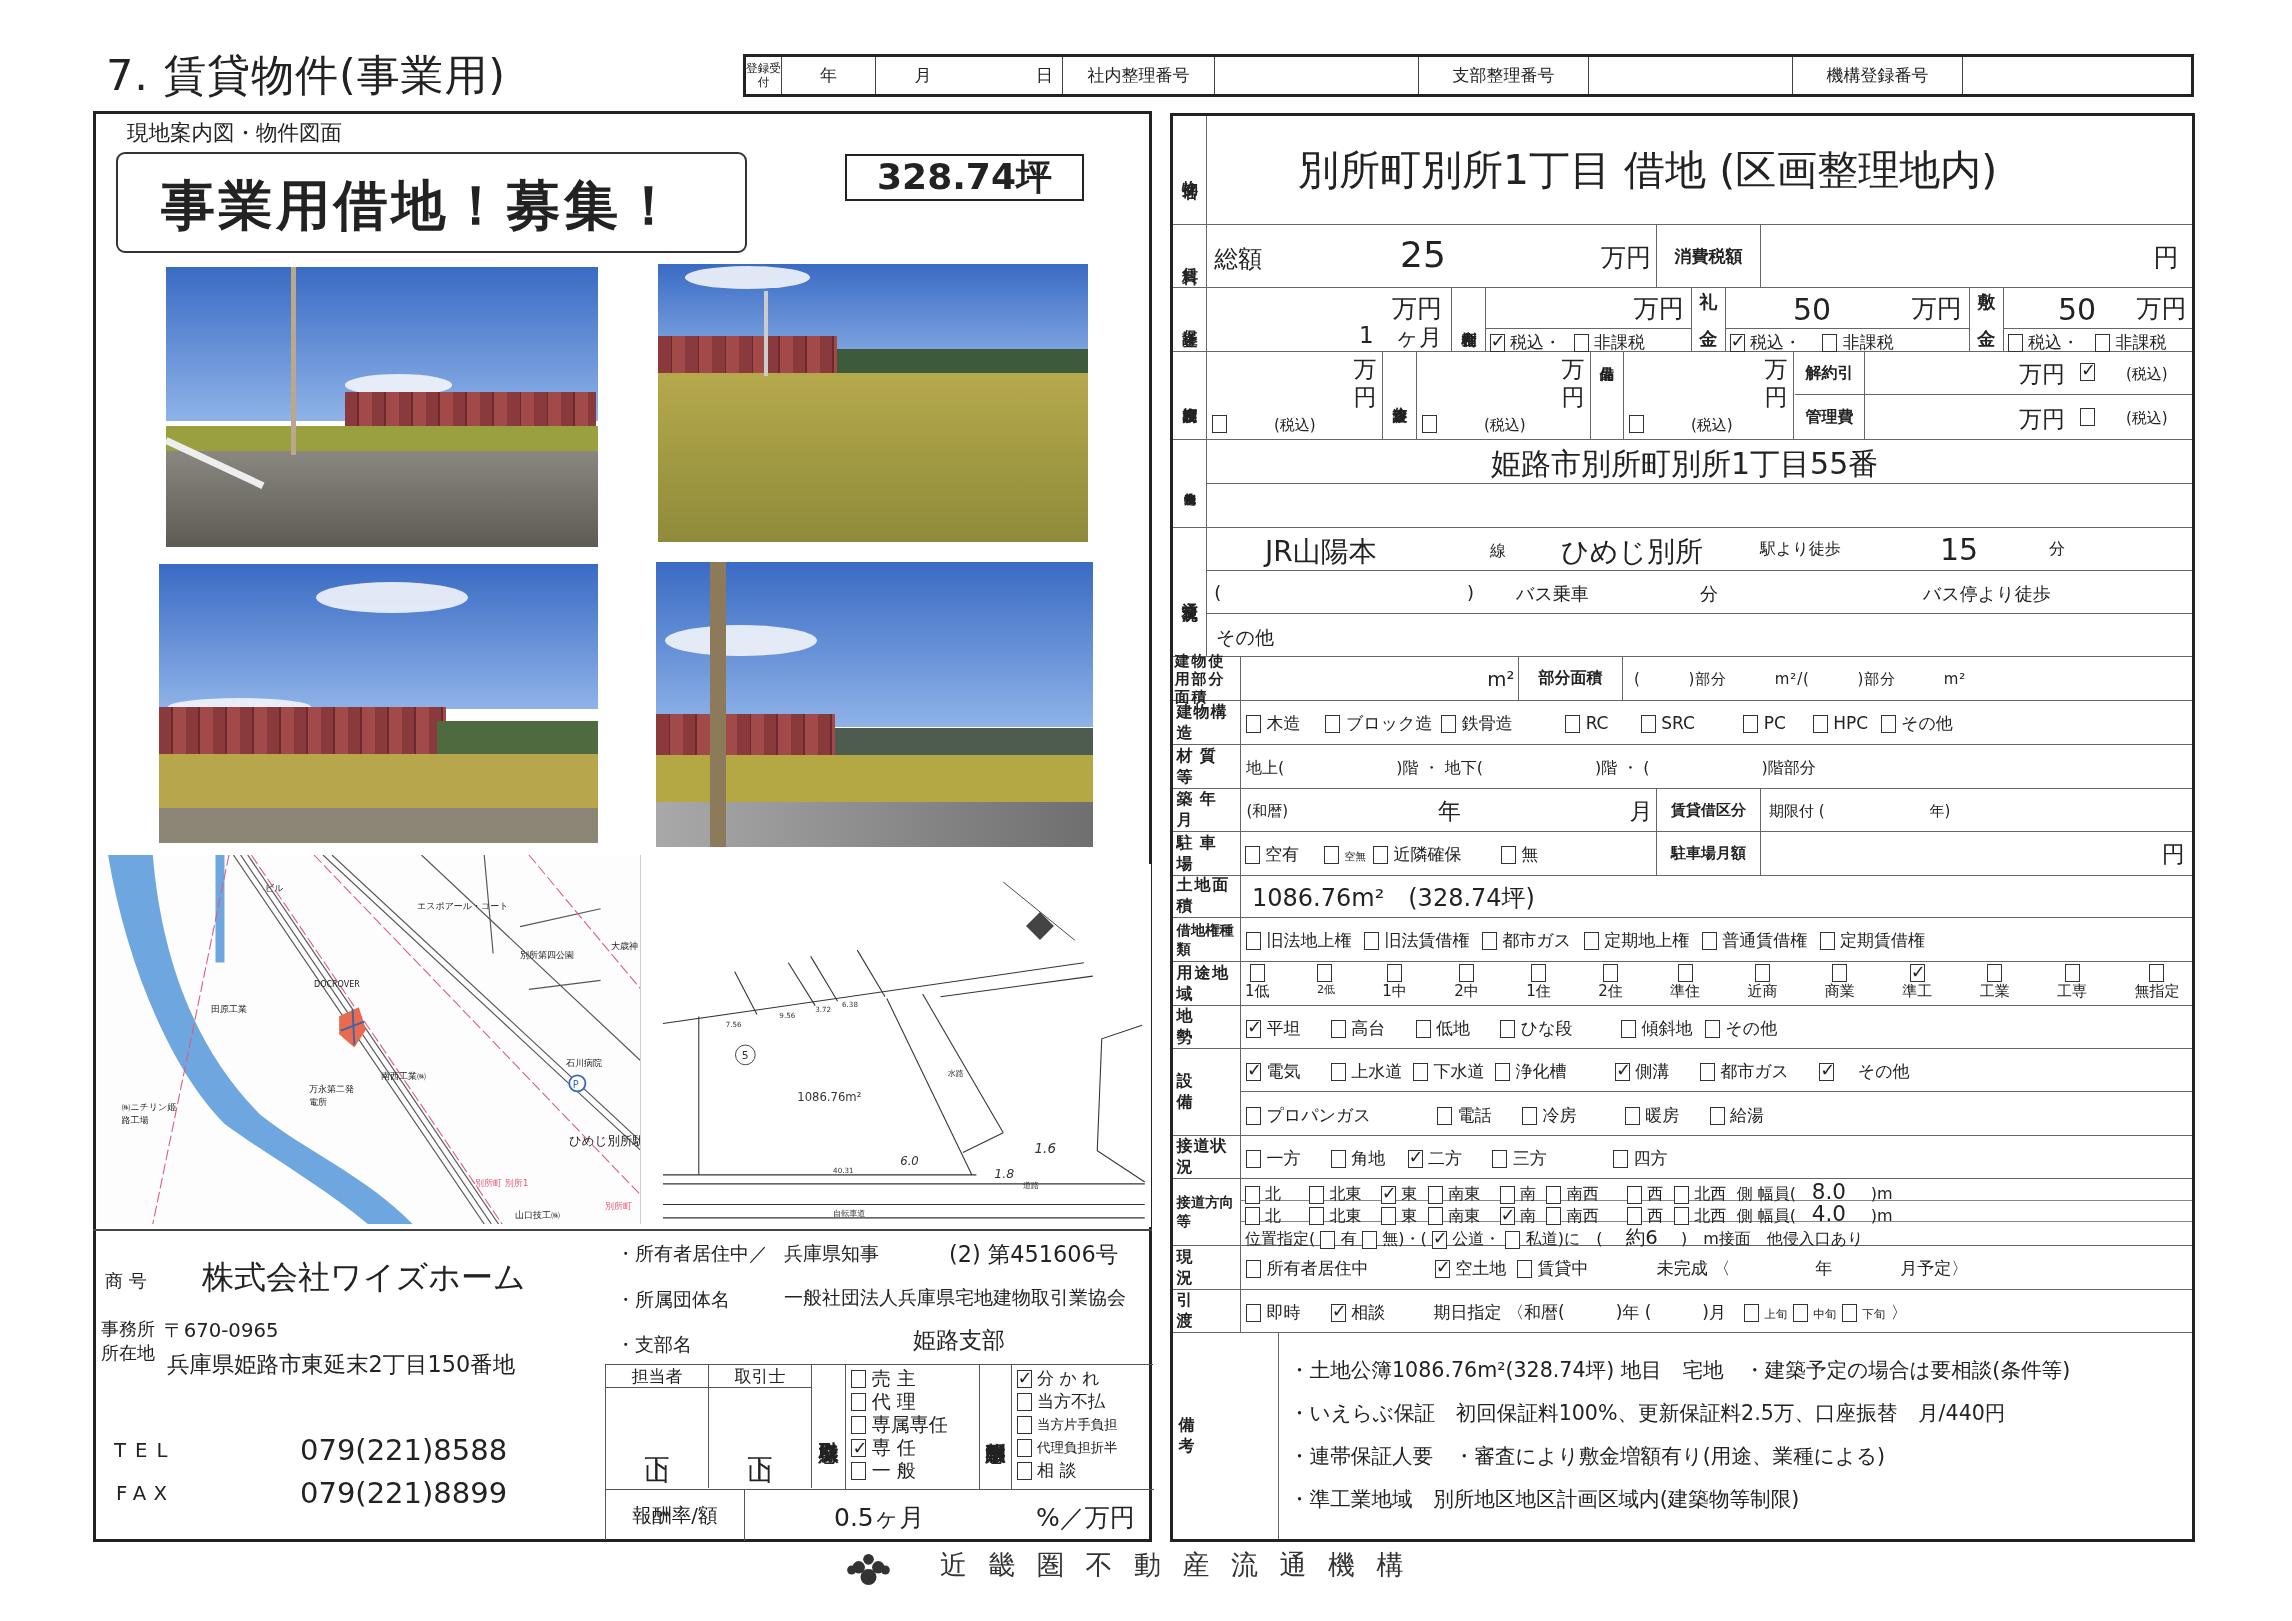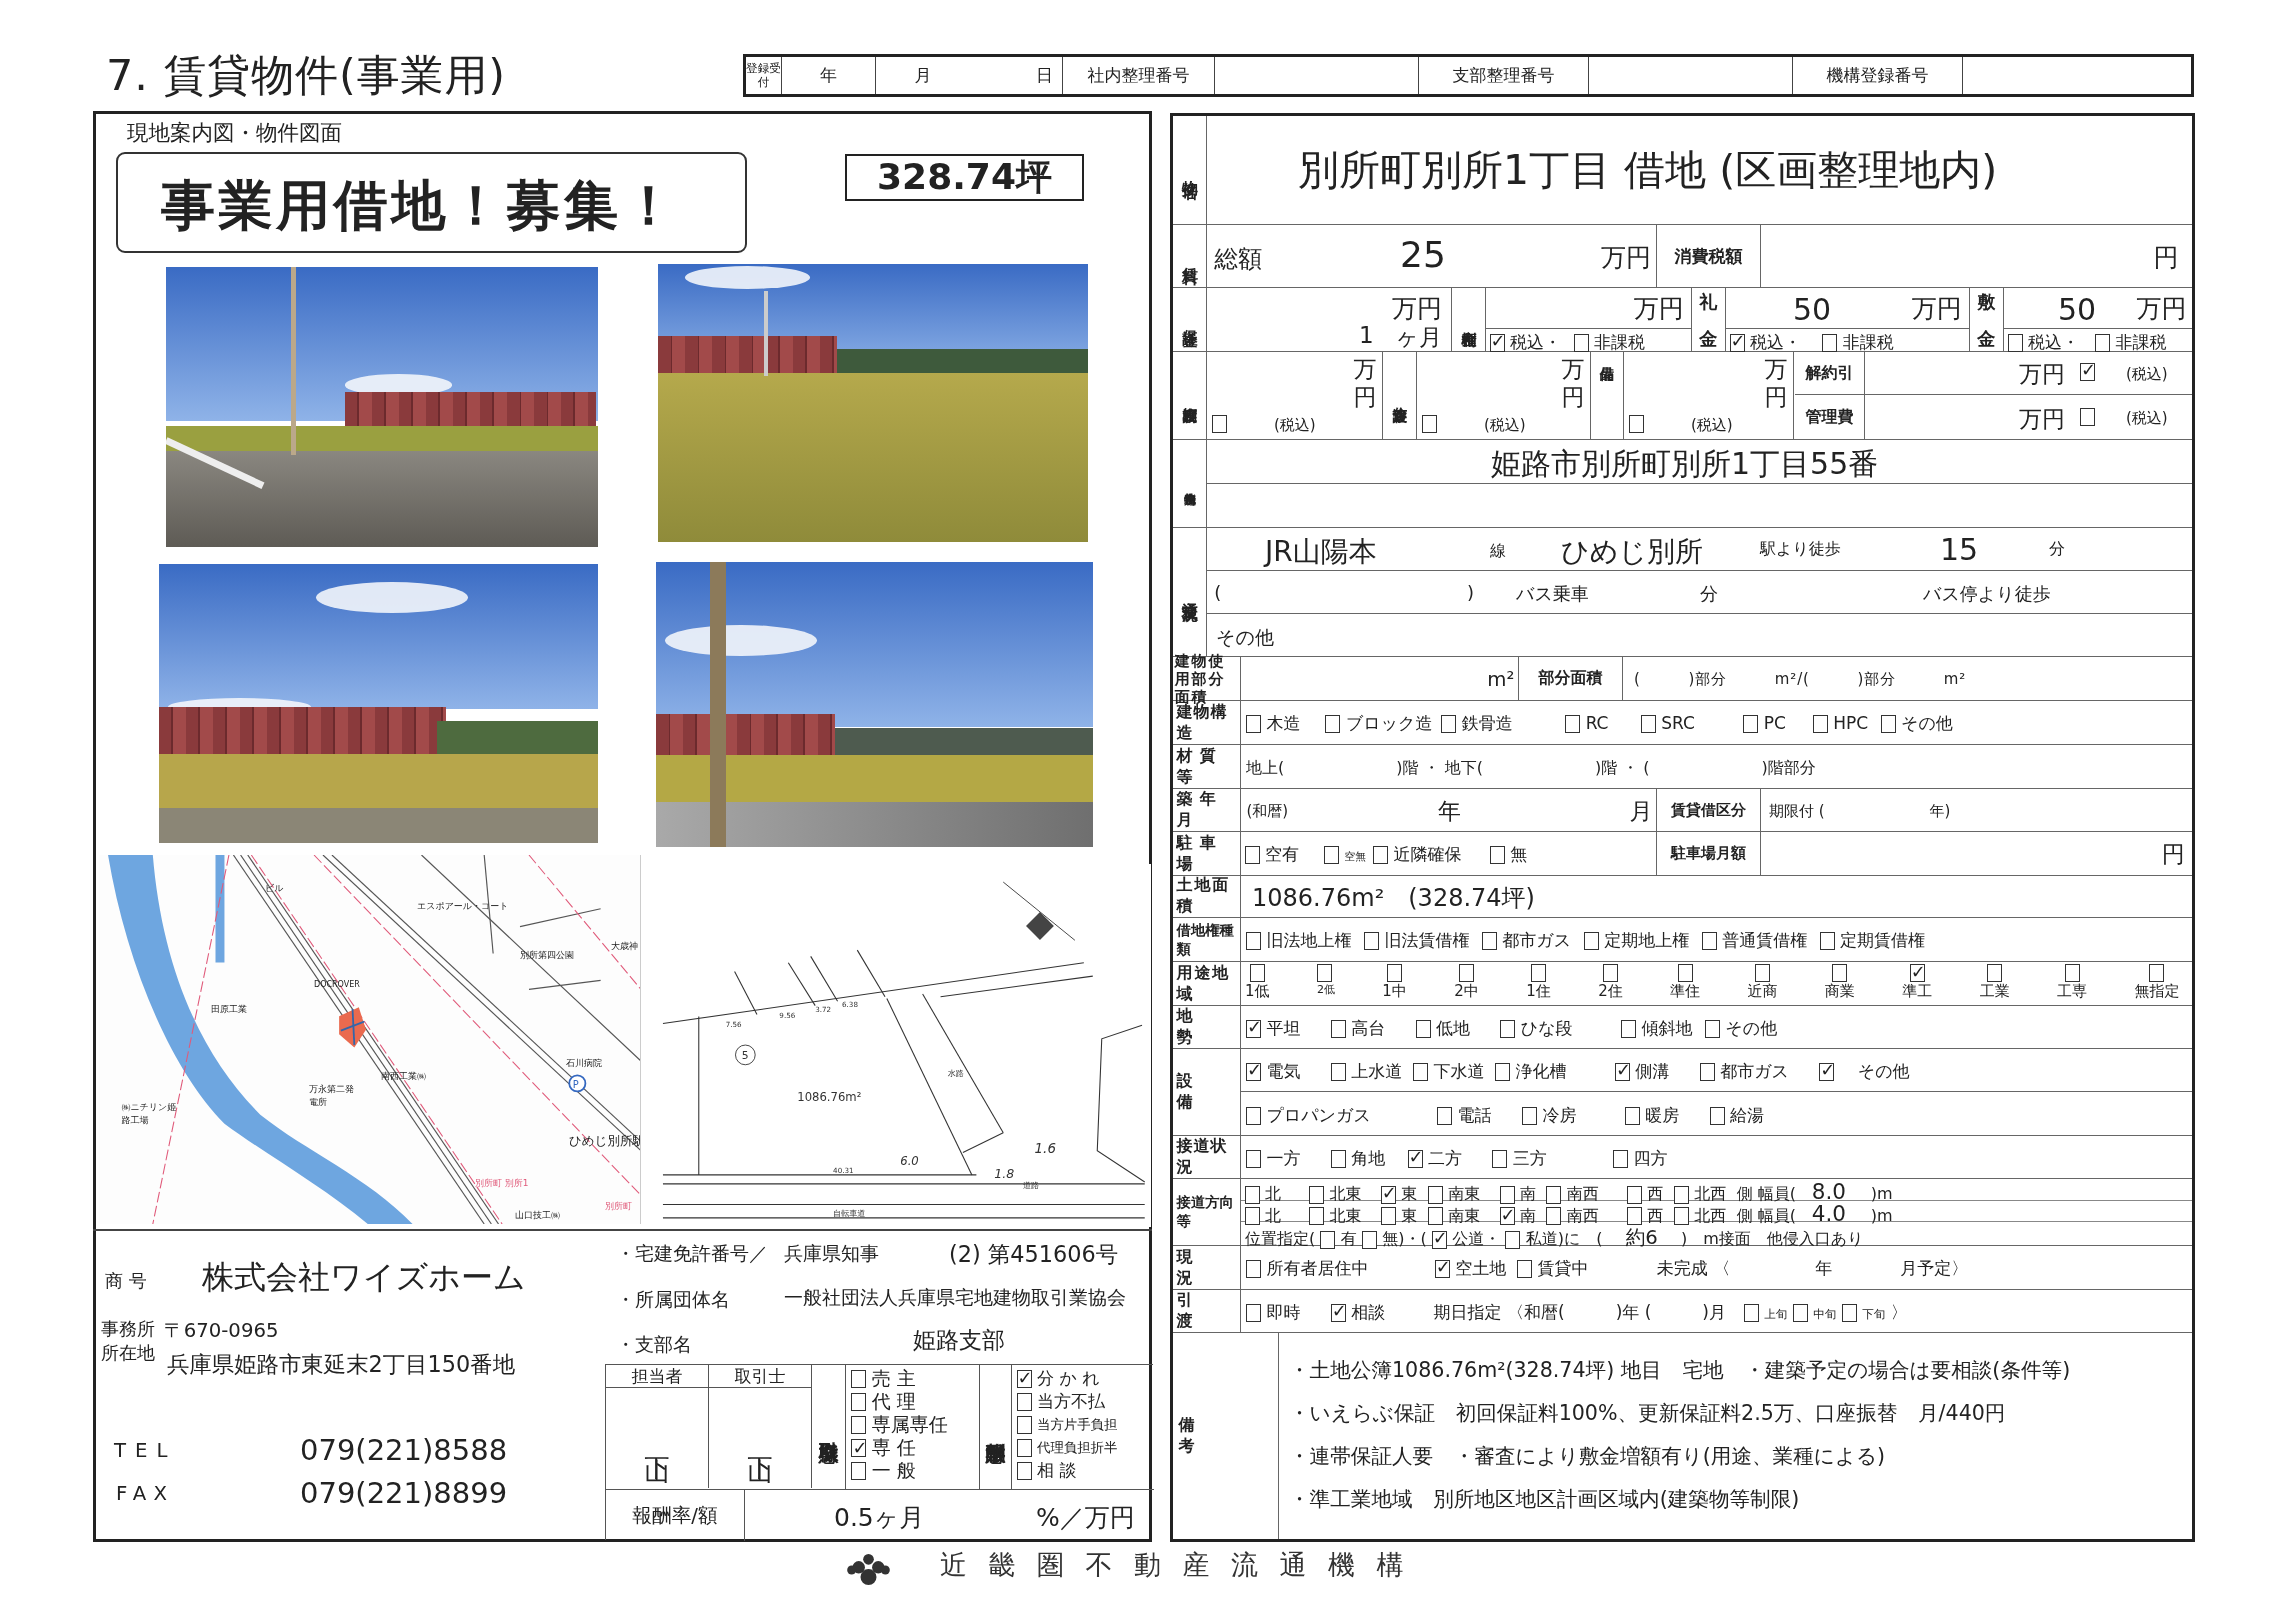--- a/index.html
+++ b/index.html
@@ -184,21 +184,21 @@
 <span class="t" style="left:202px;top:1256px;font-size:32px">株式会社ワイズホーム</span>
 <span class="t" style="left:101px;top:1317px;font-size:18px">事務所</span>
 <span class="t" style="left:164px;top:1317px;font-size:19.7px">〒670-0965</span>
 <span class="t" style="left:101px;top:1341px;font-size:18px">所在地</span>
 <span class="t" style="left:167px;top:1349px;font-size:22.4px">兵庫県姫路市東延末2丁目150番地</span>
 <span class="t" style="left:114px;top:1439px;font-size:19.7px;letter-spacing:9px">TEL</span>
 <span class="t" style="left:300px;top:1433px;font-size:29px">079(221)8588</span>
 <span class="t" style="left:116px;top:1482px;font-size:19.7px;letter-spacing:7.2px">FAX</span>
 <span class="t" style="left:300px;top:1476px;font-size:29px">079(221)8899</span>
 
-<span class="t" style="left:616px;top:1241px;font-size:19px">・宅建免許番号／</span>
+<span class="t" style="left:616px;top:1241px;font-size:19px">・所有者居住中／</span>
 <span class="t" style="left:784px;top:1241px;font-size:19px">兵庫県知事</span>
 <span class="t" style="left:949px;top:1239px;font-size:22.4px">(2) 第451606号</span>
 <span class="t" style="left:616px;top:1287px;font-size:19px">・所属団体名</span>
 <span class="t" style="left:784px;top:1285px;font-size:19px">一般社団法人兵庫県宅地建物取引業協会</span>
 <span class="t" style="left:616px;top:1332px;font-size:19px">・支部名</span>
 <span class="t" style="left:913px;top:1325px;font-size:23px">姫路支部</span>
 
 <div class="abs" style="left:605px;top:1364px;width:548px;height:176px;border-top:1.3px solid #555;border-left:1.3px solid #555">
   <div class="abs" style="left:0;top:0;width:103px;height:23px;border-right:1.3px solid #555;border-bottom:1.3px solid #555;font-size:17px;text-align:center">担当者</div>
   <div class="abs" style="left:103px;top:0;width:103px;height:23px;border-right:1.3px solid #555;border-bottom:1.3px solid #555;font-size:17px;text-align:center">取引士</div>
@@ -384,21 +384,21 @@
     </div>
     <div class="cell" style="left:484px;width:104px;font-size:15px;font-weight:bold;display:flex;align-items:center;justify-content:center">賃貸借区分</div>
     <span class="t" style="left:596px;top:12.5px;font-size:15px">期限付 (　　　　　　　年)</span>
   </div>
 
   <div class="row" style="top:716px;height:44px">
     <div class="hlabel" style="width:68px;font-size:16px;letter-spacing:7.2px">駐車場</div>
     <div class="cell" style="left:68px;width:416px;font-size:17px;padding:10.7px 3.6px;white-space:nowrap">
       <span style="margin-right:19.7px"><span class="cb"></span><span>空有</span></span>
       <span style="margin-right:1.8px"><span class="cb"></span><span style="font-size:10.7px">空無</span></span>
-      <span style="margin-right:23px"><span class="cb"></span><span>近隣確保</span></span>
+      <span style="margin-right:34px"><span class="cb"></span><span>近隣確保</span></span>
       <span><span class="cb"></span><span>無</span></span>
     </div>
     <div class="cell" style="left:484px;width:104px;font-size:15px;font-weight:bold;display:flex;align-items:center;justify-content:center">駐車場月額</div>
     <span class="t" style="right:7.2px;top:7.2px;font-size:23px">円</span>
   </div>
 
   <div class="row" style="top:759px;height:43px">
     <div class="hlabel" style="width:68px;font-size:16px;letter-spacing:1.8px">土地面積</div>
     <span class="t" style="left:79px;top:7.2px;font-size:24px">1086.76m²　(328.74坪)</span>
   </div>

